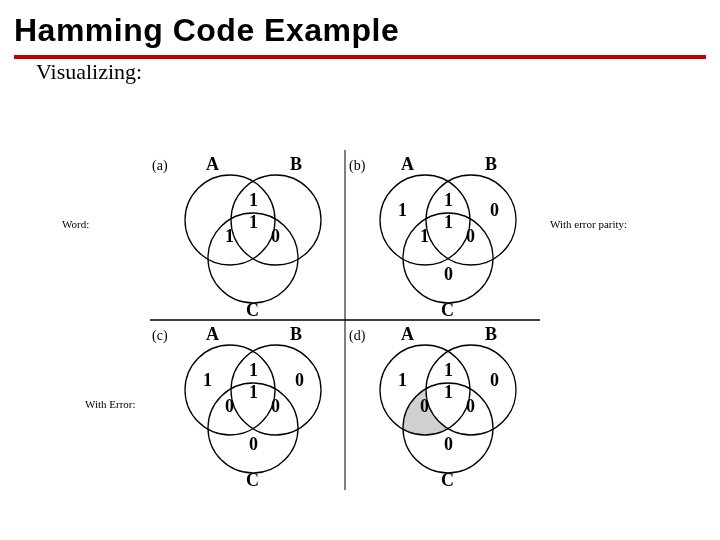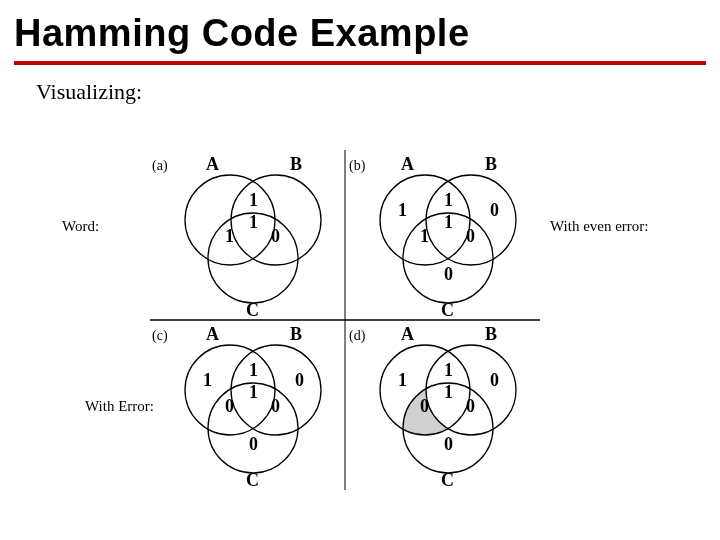--- a/index.html
+++ b/index.html
@@ -7,43 +7,43 @@
     padding: 0;
     font-family: "Times New Roman", Times, serif;
     background: #fff;
     width: 720px;
     height: 540px;
     position: relative;
   }
   .title {
     font-family: Arial, Helvetica, sans-serif;
     font-weight: 900;
-    font-size: 38px;
+    font-size: 32px;
     padding: 12px 12px 6px 14px;
     letter-spacing: 0.5px;
   }
   .rule {
     border: none;
     border-top: 4px solid #c00000;
     margin: 0 14px 0 14px;
   }
   .subtitle {
     font-size: 22px;
-    padding: 14px 0 0 36px;
+    padding: 0 0 0 36px;
   }
   .stage {
     position: absolute;
     left: 0;
     top: 130px;
     width: 720px;
     height: 400px;
   }
   .side-label {
     position: absolute;
-    font-size: 15px;
+    font-size: 11px;
     font-family: "Times New Roman", Times, serif;
   }
   .panel-tag {
     position: absolute;
     font-size: 14px;
     font-family: "Times New Roman", Times, serif;
   }
   .ringlabel {
     position: absolute;
     font-weight: bold;
@@ -65,21 +65,21 @@
 </head>
 <body>
 
 <div class="title">Hamming Code Example</div>
 <hr class="rule">
 <div class="subtitle">Visualizing:</div>
 
 <div class="stage">
 
   <div class="side-label" style="left:62px;  top:88px;">Word:</div>
-  <div class="side-label" style="left:550px; top:88px;">With even error:</div>
+  <div class="side-label" style="left:550px; top:88px;">With error parity:</div>
   <div class="side-label" style="left:62px;  top:268px;margin-left:23px;">With Error:</div>
 
   <svg style="left:150px; top:20px;" width="390" height="340">
     <line class="thin-sep" x1="195" y1="0" x2="195" y2="340"></line>
     <line class="quad-sep" x1="0" y1="170" x2="390" y2="170"></line>
   </svg>
 
   <div class="panel-tag" style="left:152px; top:28px;">(a)</div>
   <svg style="left:168px; top:30px;" width="170" height="160">
     <circle class="circ" cx="62" cy="60" r="45"></circle>

